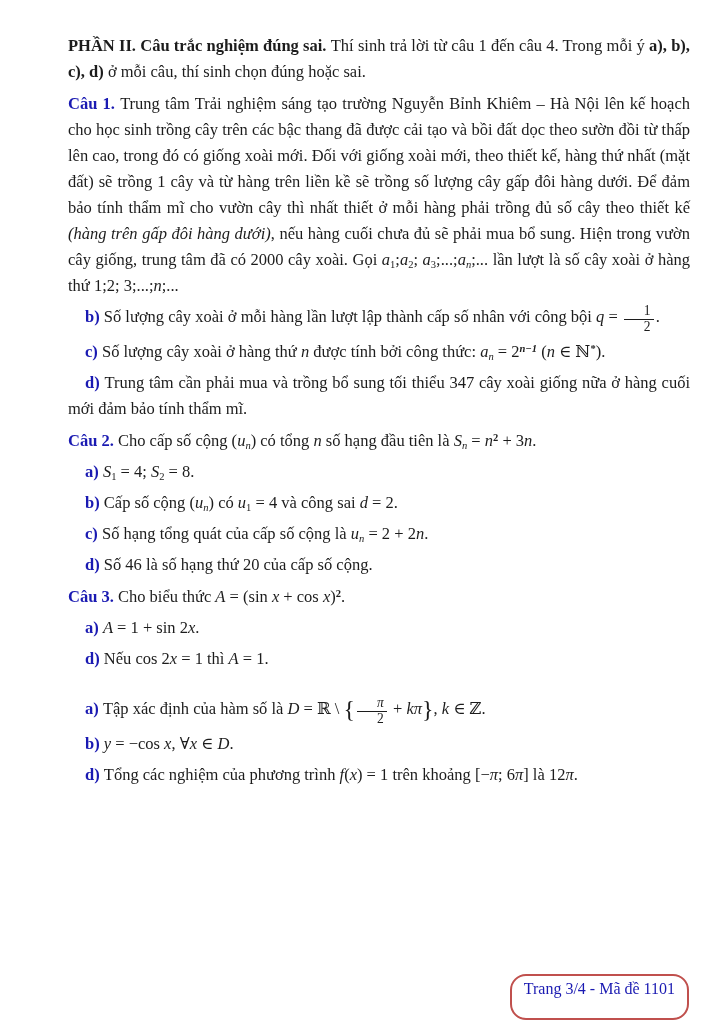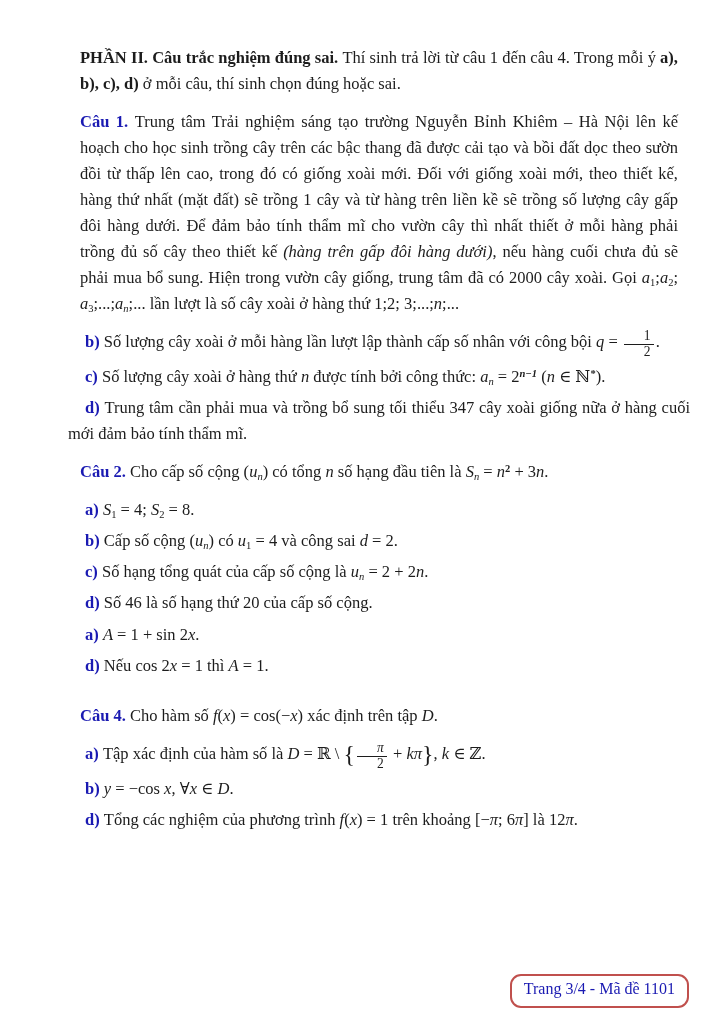--- a/index.html
+++ b/index.html
@@ -12,41 +12,41 @@
   .page{
     position:relative;
     width:725px;height:1024px;
     background:var(--bg);
     box-sizing:border-box;
     padding:33px 35px 0 68px;
     font-family:"Liberation Serif","DejaVu Serif",serif;
     font-size:16.5px;line-height:26px;color:var(--ink);
     overflow:hidden;
   }
-  p{margin:12px;text-align:justify;}
+  p{margin:0;text-align:justify;}
   .q{margin-top:6px;}
   .q4{margin-top:24px;}
   .item{margin:5px 0;text-indent:17px;}
   .b{font-weight:700;}
   .i{font-style:italic;}
   .blue{color:var(--blue);}
   .sub{font-size:64%;vertical-align:-0.25em;line-height:0;}
   .sup{font-size:64%;vertical-align:0.5em;line-height:0;font-weight:bold;}
   .lg{font-size:1.45em;vertical-align:-0.1em;line-height:0;}
   .frac{
     display:inline-block;vertical-align:-0.62em;text-align:center;
     line-height:1.08;font-size:0.82em;margin:0 2px;
   }
   .frac .num{display:block;border-bottom:1px solid currentColor;padding:0 3px;}
   .frac .den{display:block;padding:0 3px;}
   .footer-badge{
     position:absolute;right:36px;top:974px;
     border:2px solid var(--fborder);
-    border-radius:11px;
-    padding:1px 12px 5px;
+    border-radius:16px;
+    padding:1px 12px 17px;
     color:var(--blue);
     font-size:16px;line-height:24px;
     white-space:nowrap;
   }
 </style>
 </head>
 <body>
 
 <div class="page">
 
@@ -61,26 +61,26 @@
 
   <section class="q">
     <p><span class="b blue">Câu 2. </span><span>Cho cấp số cộng (</span><span class="i">u</span><span class="i sub">n</span><span>) có tổng </span><span class="i">n</span><span> số hạng đầu tiên là </span><span class="i">S</span><span class="i sub">n</span><span> = </span><span class="i">n</span><span class="sup">2</span><span> + 3</span><span class="i">n</span><span>.</span></p>
     <p class="item"><span class="b blue">a) </span><span class="i">S</span><span class="sub">1</span><span> = 4; </span><span class="i">S</span><span class="sub">2</span><span> = 8.</span></p>
     <p class="item"><span class="b blue">b) </span><span>Cấp số cộng (</span><span class="i">u</span><span class="i sub">n</span><span>) có </span><span class="i">u</span><span class="sub">1</span><span> = 4 và công sai </span><span class="i">d</span><span> = 2.</span></p>
     <p class="item"><span class="b blue">c) </span><span>Số hạng tổng quát của cấp số cộng là </span><span class="i">u</span><span class="i sub">n</span><span> = 2 + 2</span><span class="i">n</span><span>.</span></p>
     <p class="item"><span class="b blue">d) </span><span>Số 46 là số hạng thứ 20 của cấp số cộng.</span></p>
   </section>
 
   <section class="q">
+    <p><span class="b blue">Câu 3. </span><span>Cho biểu thức </span><span class="i">A</span><span> = (sin </span><span class="i">x</span><span> + cos </span><span class="i">x</span><span>)</span><span class="sup">2</span><span>.</span></p>
     <p class="item"><span class="b blue">a) </span><span class="i">A</span><span> = 1 + sin 2</span><span class="i">x</span><span>.</span></p>
     <p class="item"><span class="b blue">d) </span><span>Nếu cos 2</span><span class="i">x</span><span> = 1 thì </span><span class="i">A</span><span> = 1.</span></p>
   </section>
 
   <section class="q q4">
-    <p><span class="b blue">Câu 4. </span><span>Cho hàm số </span><span class="i">f</span><span>(</span><span class="i">x</span><span>) = cos(−</span><span class="i">x</span><span>) xác định trên tập </span><span class="i">D</span><span>.</span></p>
     <p class="item"><span class="b blue">a) </span><span>Tập xác định của hàm số là </span><span class="i">D</span><span> = ℝ \ </span><span class="lg">{</span><span class="frac"><span class="num i">π</span><span class="den">2</span></span><span> + </span><span class="i">k</span><span class="i">π</span><span class="lg">}</span><span>, </span><span class="i">k</span><span> ∈ ℤ.</span></p>
     <p class="item"><span class="b blue">b) </span><span class="i">y</span><span> = −cos </span><span class="i">x</span><span>, ∀</span><span class="i">x</span><span> ∈ </span><span class="i">D</span><span>.</span></p>
     <p class="item"><span class="b blue">d) </span><span>Tổng các nghiệm của phương trình </span><span class="i">f</span><span>(</span><span class="i">x</span><span>) = 1 trên khoảng [−</span><span class="i">π</span><span>; 6</span><span class="i">π</span><span>] là 12</span><span class="i">π</span><span>.</span></p>
   </section>
 
   <div class="footer-badge">
     <span>Trang 3/4 - Mã đề 1101</span>
   </div>
 
 </div>

